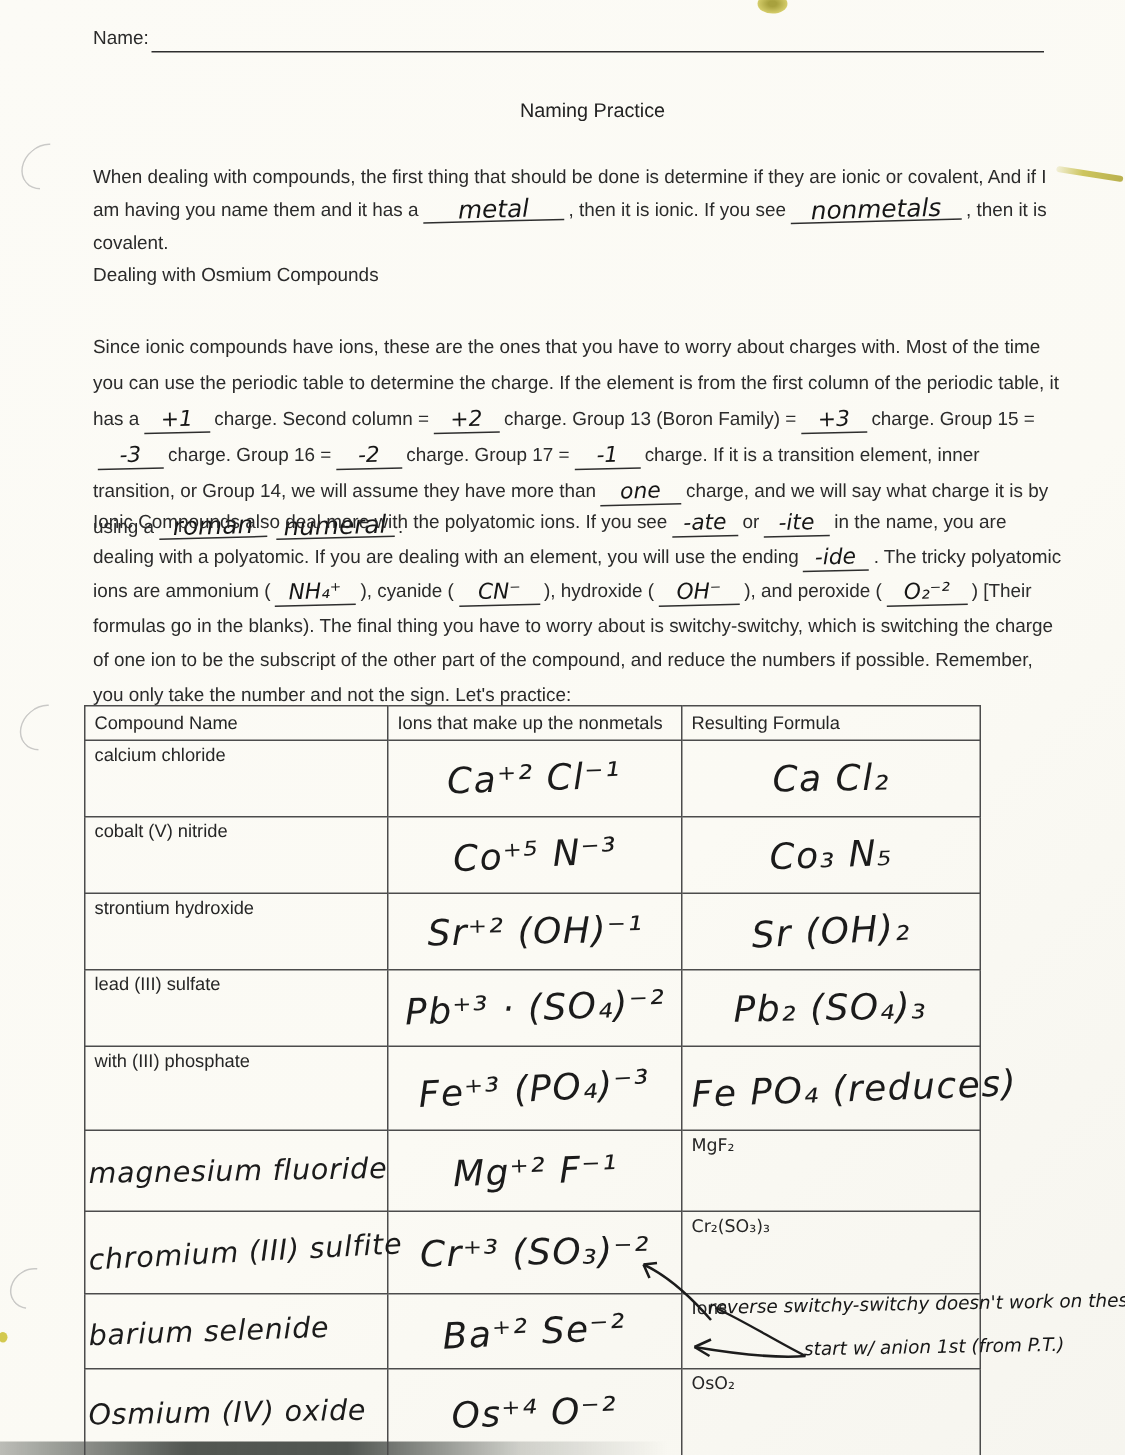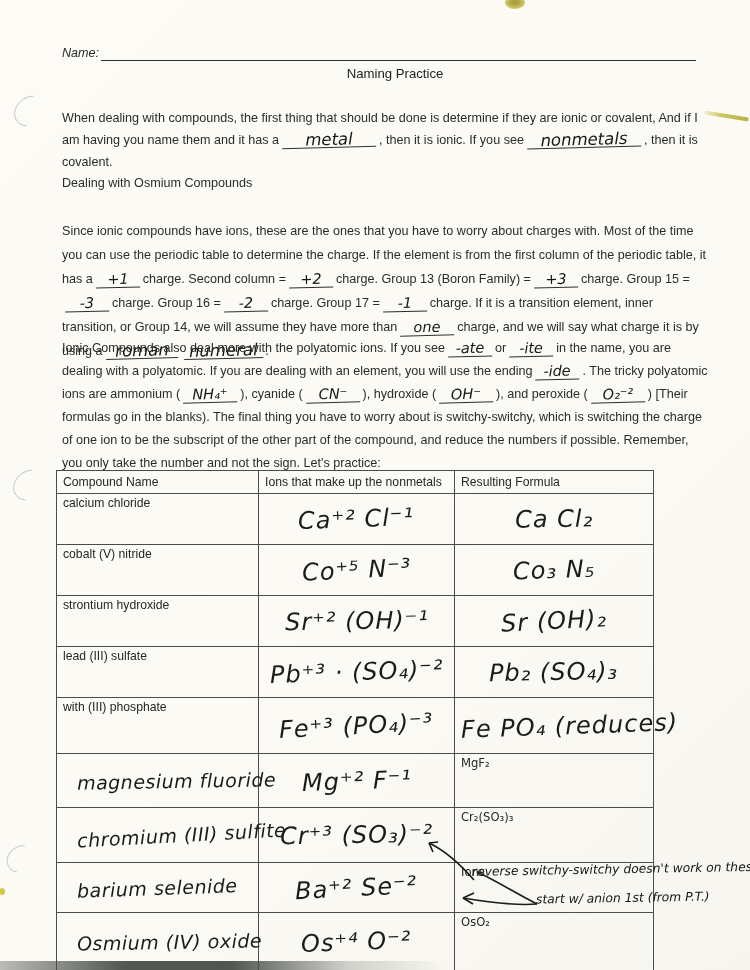--- a/index.html
+++ b/index.html
@@ -9,21 +9,21 @@
     font-family:"Liberation Sans",sans-serif; color:#2b2b2b; overflow:hidden;
   }
   .abs { position:absolute; }
   .printed { font-size:12.6px; line-height:22px; }
   
   .hw { font-family:"DejaVu Sans",sans-serif; font-style:italic; color:#1b1b1b; white-space:nowrap; }
   .tilt-a { display:inline-block; transform:rotate(-2deg); }
   .tilt-b { display:inline-block; transform:rotate(-1deg); }
   .tilt-c { display:inline-block; transform:rotate(-3deg); }
   
-  .name-row { left:62px; top:44px; width:634px; display:flex; align-items:center;font-style:italic; }
+  .name-row { left:62px; top:18px; width:634px; display:flex; align-items:flex-start; }
   .name-label { font-size:12.6px; }
   .name-line { flex:1; border-bottom:1.6px solid #2e2e2e; height:16px; margin-left:2px; }
   .title { left:0; top:66px; width:750px; text-align:center; font-size:13.2px; color:#222;padding-left:20px; }
   
   .para { width:648px; }
   .p1 { left:62px; top:94px; }
   .h-ionic { left:62px; top:176px; font-size:12.6px; }
   .p2 { left:62px; top:206px; line-height:24px; }
   .p3 { left:62px; top:324px; line-height:23px; }
   .blank {
@@ -35,21 +35,21 @@
   .blank.big { font-size:16.5px; }
   .w-xs { min-width:34px; } .w-sm { min-width:44px; } .w-md { min-width:62px; }
   .w-lg { min-width:84px; } .w-xl { min-width:104px; }
   
   .tablewrap { left:56px; top:452px; width:690px; }
   table.ptable { border-collapse:collapse; table-layout:fixed; width:597px;margin-top:18px; }
   .ptable th, .ptable td { border:1.6px solid #4c4c4c; padding:2px 6px; overflow:visible; }
   .ptable th { font-size:12.2px; font-weight:normal; text-align:left; height:18px; color:#262626; }
   td.pname { vertical-align:top; font-size:12.2px; color:#262626; }
   td.hwcell { text-align:center; vertical-align:middle; }
-  td.hwname-cell { vertical-align:middle; padding-left:20px; }
+  td.hwname-cell { vertical-align:middle; padding-left:2px; }
   td.pformula { vertical-align:top; font-size:11.6px; color:#262626; font-family:"DejaVu Sans",sans-serif; }
   .ions, .formula { font-size:24px; letter-spacing:1px; }
   .hwname { font-size:19px; letter-spacing:.5px; }
   tr.r1 td,tr.r2 td,tr.r3 td,tr.r4 td { height:46px; }
   tr.r5 td { height:51px; } tr.r6 td { height:49px; } tr.r7 td { height:50px; }
   tr.r8 td { height:45px; } tr.r9 td { height:53px; }
   
   .ann { position:absolute; font-family:"DejaVu Sans",sans-serif; font-style:italic;
          font-size:12.3px; color:#161616; white-space:nowrap; }
   .ann8 { left:472px; top:862px; transform:rotate(-1deg); }

